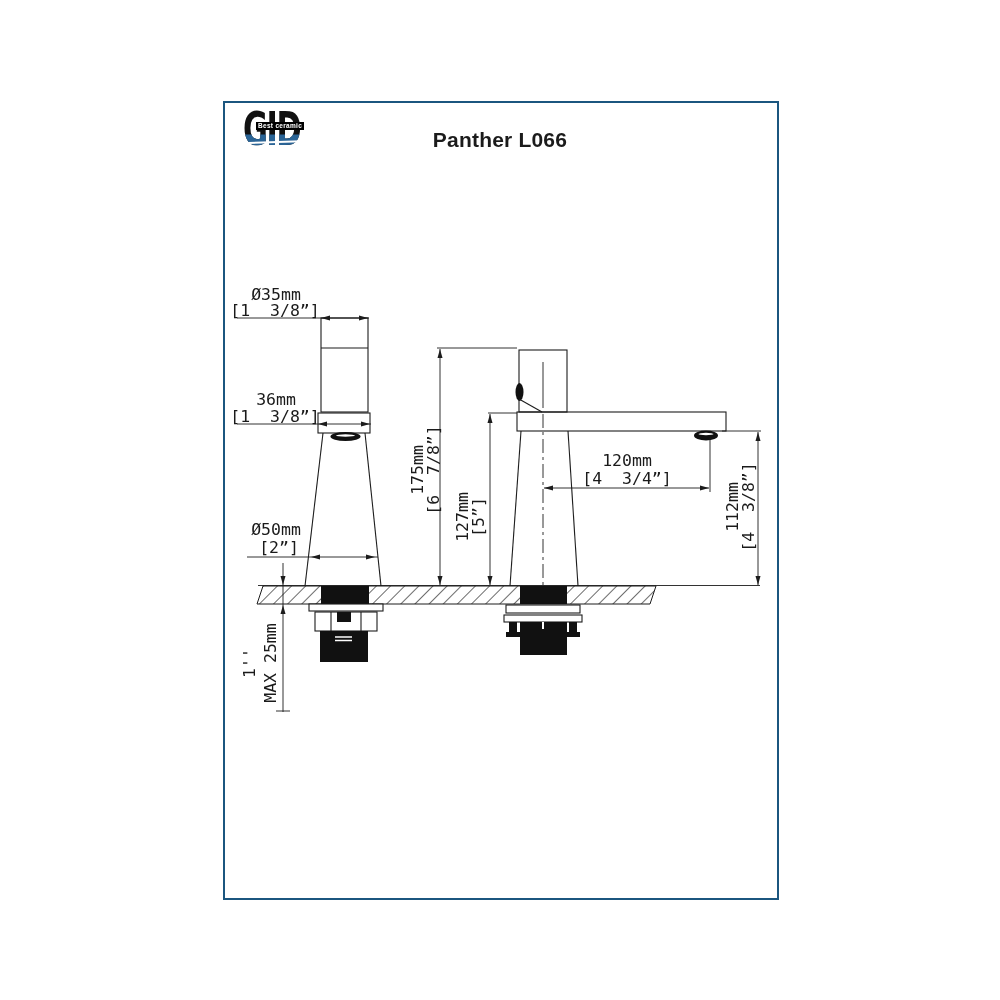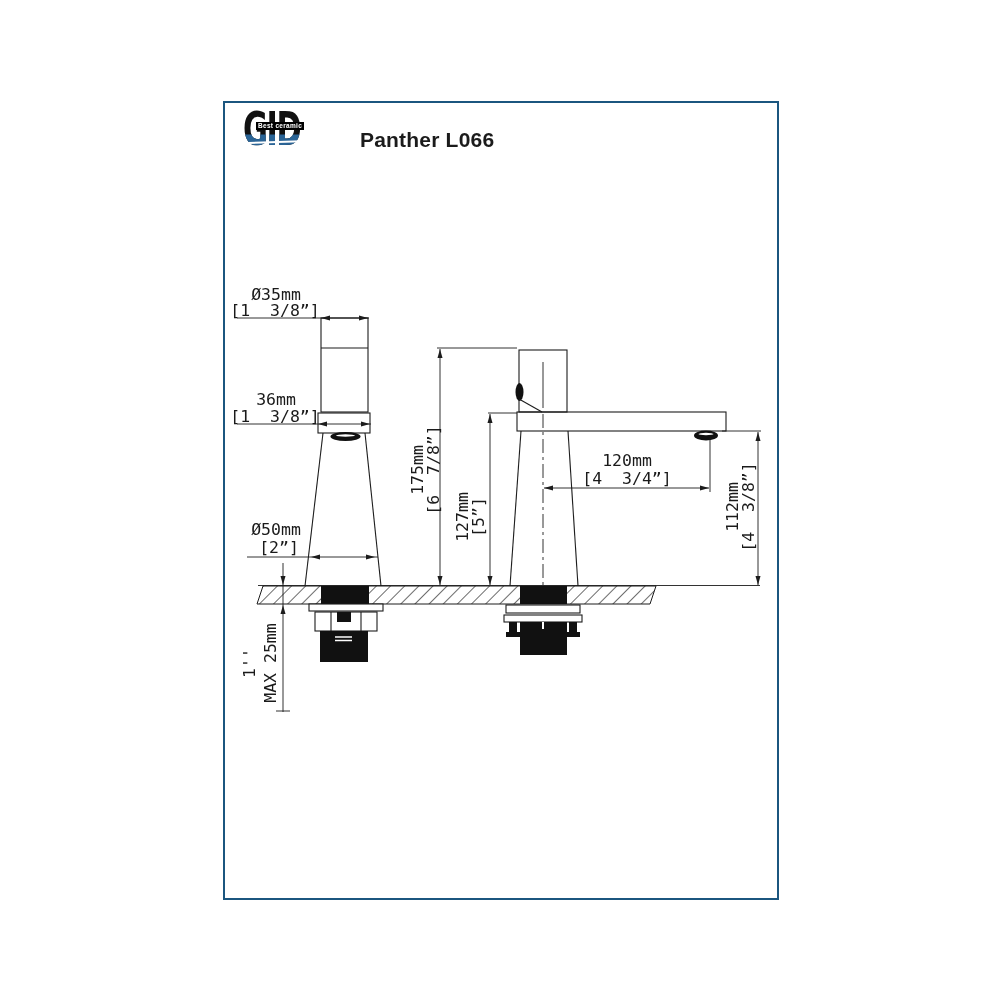--- a/index.html
+++ b/index.html
@@ -1,20 +1,20 @@
 <!DOCTYPE html>
 <html><head>
 <meta charset="utf-8">
 <style>
   html,body{margin:0;padding:0;background:#ffffff;}
   #stage{position:relative;width:1000px;height:1000px;background:#ffffff;overflow:hidden;
          font-family:"DejaVu Sans Mono", monospace;}
   #sheet{position:absolute;left:223px;top:101px;width:552px;height:795px;
          border:2px solid #1b567f;background:#ffffff;}
-  #title{position:absolute;left:360px;top:128px;width:280px;
+  #title{position:absolute;left:360px;top:128px;width:280px;text-align:center;
          font-family:"Liberation Sans", sans-serif;font-weight:bold;font-size:21px;color:#1b1b1b;
          letter-spacing:0.2px;}
   
   #logo{position:absolute;left:243px;top:108px;width:80px;height:46px;}
   .gid{position:absolute;left:0;top:0;font-family:"DejaVu Sans", sans-serif;font-weight:800;
        font-size:46px;line-height:42px;letter-spacing:-2px;transform:scaleX(0.66);transform-origin:0 0;}
   .gid-black{color:#111111;}
   .gid-blue{color:#2a6496;clip-path:inset(63% -5% 0 -5%);}
   .wave{position:absolute;left:-2px;width:76px;height:2px;background:#ffffff;}
   .w1{top:33px;transform:rotate(-1.8deg);}

